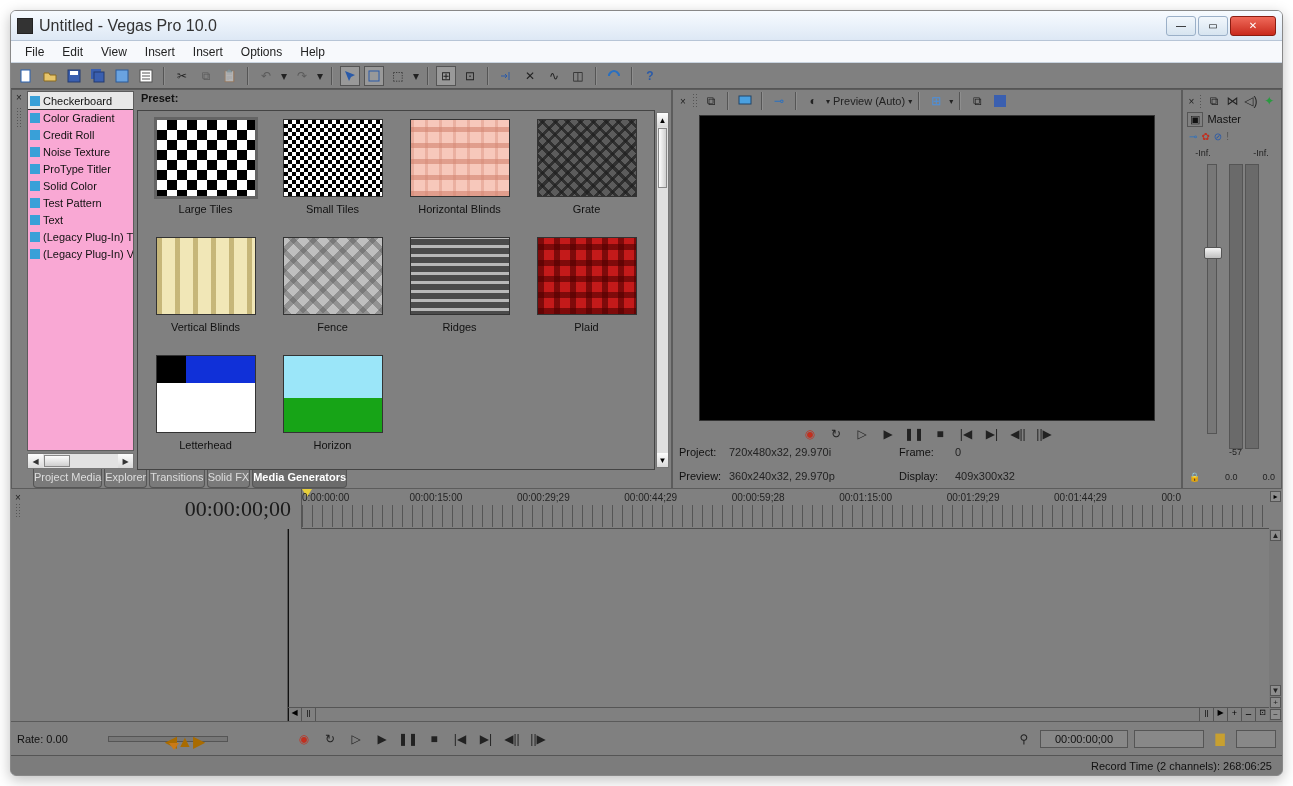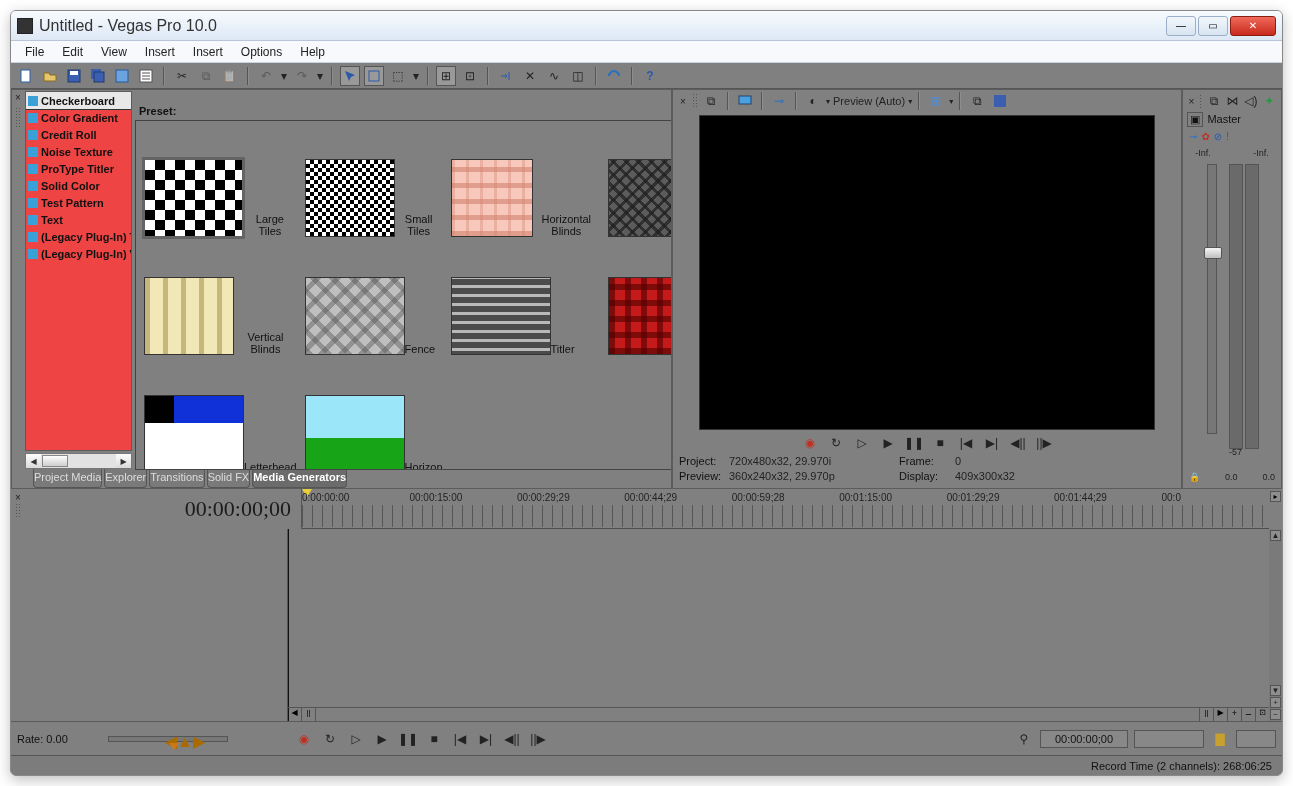--- a/index.html
+++ b/index.html
@@ -15,46 +15,46 @@
 .menubar span { padding: 2px 8px; }
 .client { flex: 1; background: #808080; display: flex; flex-direction: column; }
 .toolbar { height: 26px; background: #808080; border-bottom: 1px solid #555; display: flex; align-items: center; gap: 4px; padding: 2px 5px; }
 .tbtn { width: 20px; height: 20px; display: flex; align-items: center; justify-content: center; border: 1px solid transparent; color: #222; font-size: 12px; }
 .sep { width: 1px; height: 18px; background: #666; margin: 0 3px; border-left: 1px solid #555; border-right:1px solid #8e8e8e;}
 .upper { display: flex; height: 400px; }
 .panel { background: #808080; border: 1px solid #5c5c5c; position: relative; }
 .gen-panel { width: 661px; display: flex; flex-direction: column; }
 .gen-body { flex: 1; display: flex; overflow: hidden; }
 .gen-list { width: 109px; background: #808080; display: flex; flex-direction: column; }
-.gen-list-items { flex:1; border:1px solid #5c5c5c; margin:1px; background:#ef4444; overflow:hidden;font-weight:bold;}
+.gen-list-items { flex:1; border:1px solid #5c5c5c; margin:1px; background:#f9a8d4; overflow:hidden;}
 .gen-item { height: 17px; font-size: 11px; padding: 1px 2px; display: flex; align-items: center; gap: 3px; color: #111; white-space:nowrap; overflow:hidden;}
 .gen-item.sel { background: #e8e8e8; outline:1px solid #333;}
 .plug { width: 10px; height: 10px; background: #39a0d8; display: inline-block; flex-shrink:0;}
 .hscroll { height: 16px; background: #e2e2e2; border:1px solid #777; display:flex; align-items:center; margin:1px;}
 .hscroll .arrow{width:15px;height:14px;display:flex;align-items:center;justify-content:center;background:linear-gradient(#fdfdfd,#d9d9d9);font-size:8px;color:#333;}
 .hscroll .thumb{width:26px;height:12px;background:linear-gradient(#fdfdfd,#cfcfcf);border:1px solid #888;margin-left:1px;}
 .preset-area { flex: 1; display: flex; flex-direction: column; }
-.preset-head { height: 20px; font-size: 11px; font-weight: bold; padding: 15px 6px; color: #111; }
+.preset-head { height: 20px; font-size: 11px; font-weight: bold; padding: 2px 6px; color: #111; }
 .preset-grid { flex: 1; background: #808080; border: 1px solid #444; margin:0 16px 0 2px; padding: 8px; display: grid; grid-template-columns: repeat(4, 1fr); gap: 10px 8px; overflow-y: auto; align-content:start;}
-.preset { height: 108px; display: flex; flex-direction: row; align-items: flex-end; }
+.preset { height: 108px; display: flex; flex-direction: column; align-items: center; }
 .preset.sel .thumb { outline: 3px solid #646464; outline-offset:-1px;}
 .preset .thumb { width: 100px; height: 78px; border: 1px solid #333; }
 .preset .label { font-size: 11px; color: #111; margin-top: 6px; text-align:center;}
 .vscroll { position:absolute; right:2px; top:22px; bottom:2px; width:13px; background:#e0e0e0; border:1px solid #777; display:flex; flex-direction:column;}
 .vscroll .arrow{height:14px;display:flex;align-items:center;justify-content:center;background:linear-gradient(#fdfdfd,#d9d9d9);font-size:8px;}
 .vscroll .thumb{flex:0 0 60px;background:linear-gradient(90deg,#fdfdfd,#cfcfcf);border:1px solid #888;margin:1px;}
 .vscroll .track{flex:1;}
 .tabs { height: 19px; display: flex; gap:2px; padding-left:21px; font-size: 11px; color:#ddd; background:#808080; margin-top:-1px;}
 .tab { padding: 2px 0 1px; border: 1px solid #555; border-top: none; background: #7a7a7a; color:#ddd; border-radius:0 0 4px 4px;}
 .tab.active { background: #6b6b6b; color: #fff; font-weight: bold; }
 .preview-panel { flex: 1; display: flex; flex-direction: column; }
 .pv-toolbar { height: 22px; display: flex; align-items: center; gap: 3px; padding: 0 4px; font-size: 11px; color: #222; }
 .pv-screen { flex: 1; margin: 3px 26px; background: #000; border: 1px solid #333; }
 .pv-transport { height: 20px; display: flex; justify-content: center; align-items: center; gap: 6px; color: #222; }
-.pv-status { padding: 2px 6px 6px; font-size: 11px; color: #222; display:grid; grid-template-columns:50px 170px 56px 1fr; row-gap:3px; }
+.pv-status { padding: 2px 6px 6px; font-size: 11px; color: #222; display:grid; grid-template-columns:50px 170px 56px 1fr; row-gap:12px; }
 .pv-status .lab{color:#111;}
 .master-panel { width: 100px; display: flex; flex-direction: column; align-items: center; padding: 2px; font-size: 10px; color: #222; }
 .master-head{height:18px;width:100%;display:flex;gap:3px;align-items:center; padding:0 2px;}
 .master-title{height:18px;width:100%;display:flex;align-items:center;gap:4px;padding:2px; color:#111; font-size:11px;}
 .master-icons{height:16px;width:100%;display:flex;align-items:center;gap:4px;padding:0 4px;}
 .fader-area { flex: 1; display: flex; gap: 4px; margin-top:6px;}
 .fader { position:relative; width: 10px; height: 270px; background: #777; border:1px solid #555;}
 .fader-knob{position:absolute;left:-4px;top:82px;width:18px;height:12px;background:linear-gradient(#f5f5f5,#bfbfbf);border:1px solid #555;border-radius:2px;}
 .meter { width: 14px; height: 285px; background: #6a6a6a; position: relative; border:1px solid #555;}
 .ticks{position:absolute;right:15px;top:0;bottom:15px;width:18px;display:flex;flex-direction:column;justify-content:space-between;font-size:9px;text-align:right;color:#222;}
@@ -287,21 +287,21 @@
                 <div class="preset">
                   <div class="thumb th-vblinds"></div>
                   <div class="label">Vertical Blinds</div>
                 </div>
                 <div class="preset">
                   <div class="thumb th-fence"></div>
                   <div class="label">Fence</div>
                 </div>
                 <div class="preset">
                   <div class="thumb th-ridges"></div>
-                  <div class="label">Titler</div>
+                  <div class="label">Ridges</div>
                 </div>
                 <div class="preset">
                   <div class="thumb th-plaid"></div>
                   <div class="label">Plaid</div>
                 </div>
                 <div class="preset">
                   <div class="thumb th-letterhead"></div>
                   <div class="label">Letterhead</div>
                 </div>
                 <div class="preset">

